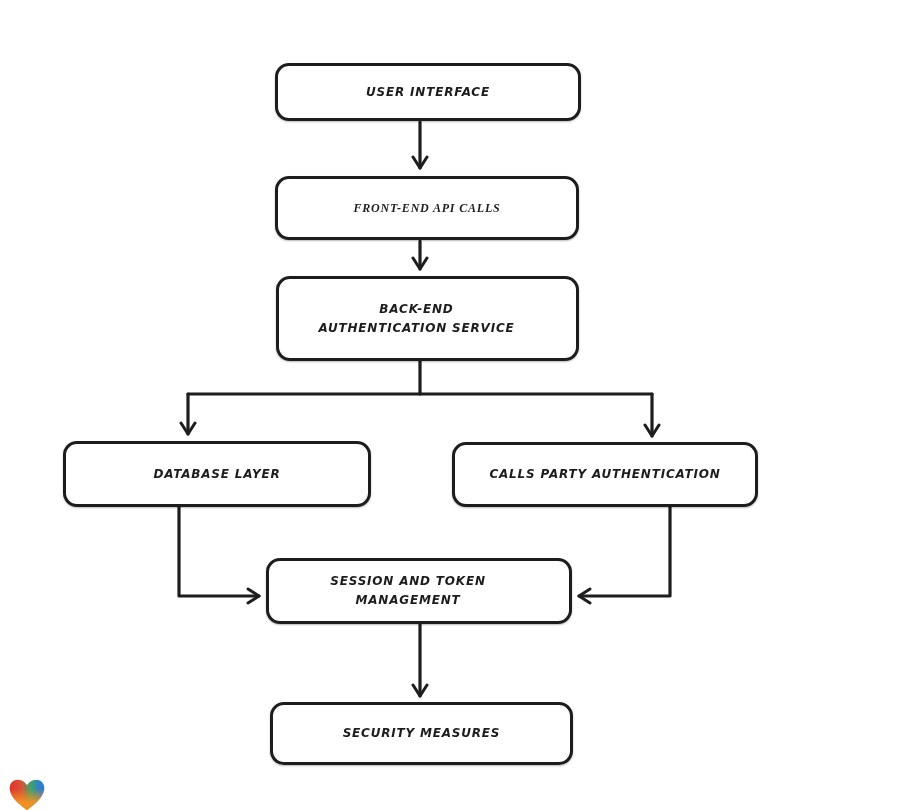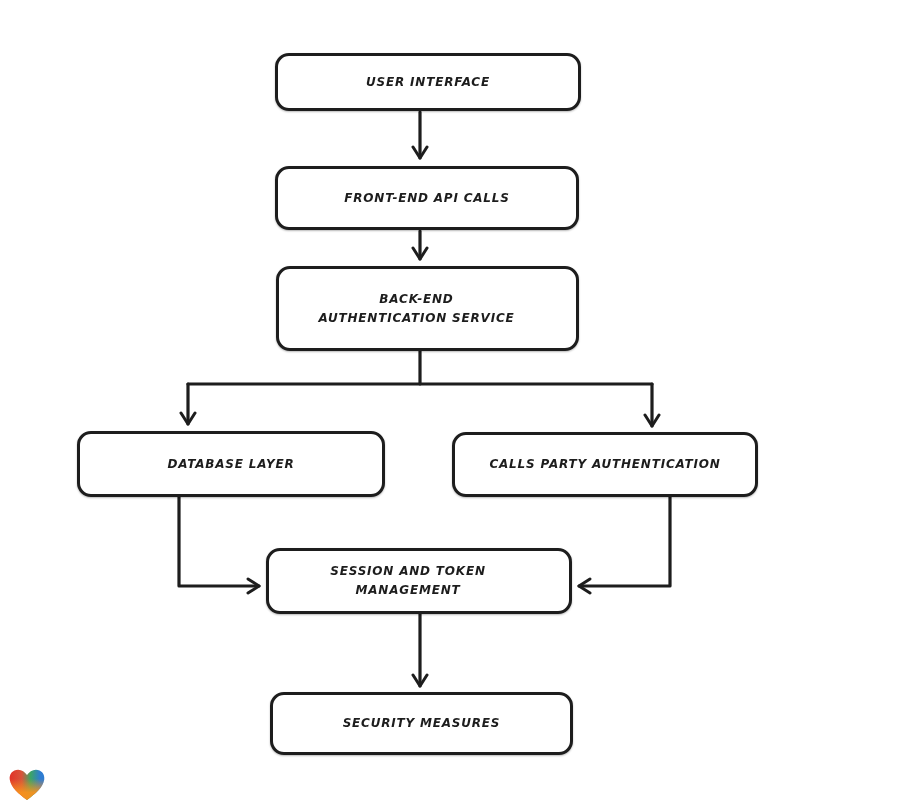--- a/index.html
+++ b/index.html
@@ -4,21 +4,21 @@
 <style>
   * { margin: 0; padding: 0; box-sizing: border-box; }
   html, body { background: #ffffff; }
   body {
     width: 911px; height: 810px;
     position: relative;
     font-family: "DejaVu Sans", "Liberation Sans", sans-serif;
     overflow: hidden;
   }
   .canvas {
-    position: absolute; left: 0; top: 8px;
+    position: absolute; left: 0; top: 18px;
     width: 911px; height: 778px;
     background: #ffffff;
   }
   .connectors {
     position: absolute; left: 0; top: 0;
     width: 911px; height: 810px;
     pointer-events: none;
   }
   .node {
     position: absolute;
@@ -32,23 +32,23 @@
     font-weight: bold;
     font-size: 12px;
     letter-spacing: 0.8px;
     line-height: 1.55;
     color: #1d1d1d;
     padding: 4px 18px;
   }
   .node--tight { padding-left: 38px; padding-right: 60px; }
 
   #node-ui         { left: 275px; top: 45px;  width: 306px; height: 58px; }
-  #node-frontend   { left: 275px; top: 158px; width: 304px; height: 64px; }
+  #node-frontend   { left: 275px; top: 158px; width: 304px; height: 64px; font-family: Liberation Serif, serif; }
   #node-backend    { left: 276px; top: 258px; width: 303px; height: 85px; }
-  #node-database   { left: 63px;  top: 423px; width: 308px; height: 66px; margin-left: 14px; }
+  #node-database   { left: 63px;  top: 423px; width: 308px; height: 66px; }
   #node-thirdparty { left: 452px; top: 424px; width: 306px; height: 65px; }
   #node-session    { left: 266px; top: 540px; width: 306px; height: 66px; }
   #node-security   { left: 270px; top: 684px; width: 303px; height: 63px; text-align: right; }
 
   .watermark {
     position: absolute; left: 8px; top: 756px;
     width: 38px; height: 40px;
   }
 </style>
 </head>

